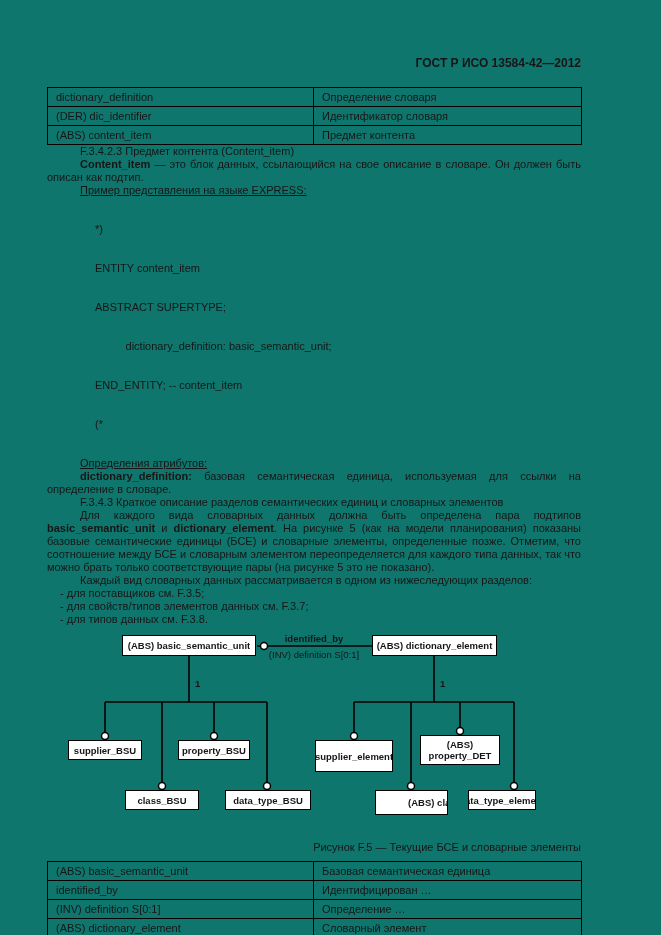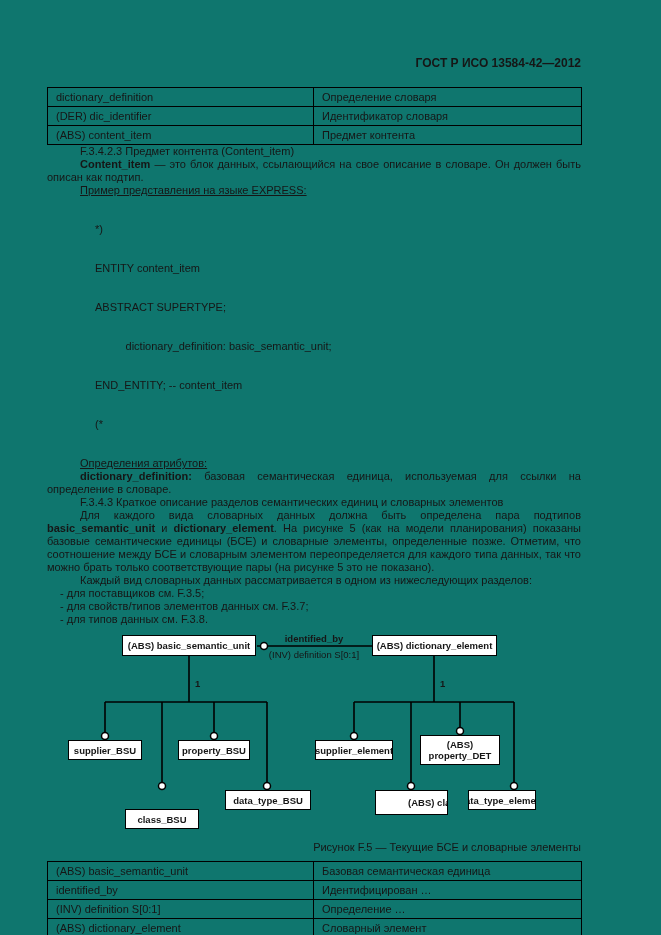--- a/index.html
+++ b/index.html
@@ -151,24 +151,24 @@
       <div class="dbox" style="left:75px;  top:3px;   width:134px; height:21px;">(ABS) basic_semantic_unit</div>
       <div class="dbox" style="left:325px; top:3px;   width:125px; height:21px;">(ABS) dictionary_element</div>
 
       <div class="dlabel bold" style="left:212px; top:1px;  width:110px; text-align:center;">identified_by</div>
       <div class="dlabel" style="left:212px; top:17px; width:110px; text-align:center;">(INV) definition S[0:1]</div>
       <div class="dlabel bold" style="left:148px; top:46px;">1</div>
       <div class="dlabel bold" style="left:393px; top:46px;">1</div>
 
       <div class="dbox" style="left:21px;  top:108px; width:74px; height:20px;">supplier_BSU</div>
       <div class="dbox" style="left:131px; top:108px; width:72px; height:20px;">property_BSU</div>
-      <div class="dbox" style="left:78px;  top:158px; width:74px; height:20px;margin-top:19px;">class_BSU</div>
+      <div class="dbox" style="left:78px;  top:158px; width:74px; height:20px;">class_BSU</div>
       <div class="dbox" style="left:178px; top:158px; width:86px; height:20px;">data_type_BSU</div>
 
-      <div class="dbox" style="left:268px; top:108px; width:78px; height:20px;">supplier_element</div>
+      <div class="dbox" style="left:268px; top:108px; width:78px; height:32px;">supplier_element</div>
       <div class="dbox" style="left:373px; top:103px; width:80px; height:30px;">
         <span>(ABS)</span>
         <span>property_DET</span>
       </div>
       <div class="dbox" style="left:328px; top:158px; width:73px; height:25px;padding-left:46px;">(ABS) class</div>
       <div class="dbox" style="left:421px; top:158px; width:68px; height:20px;">data_type_element</div>
     </div>
 
     <div class="caption">Рисунок F.5 — Текущие БСЕ и словарные элементы</div>
 

